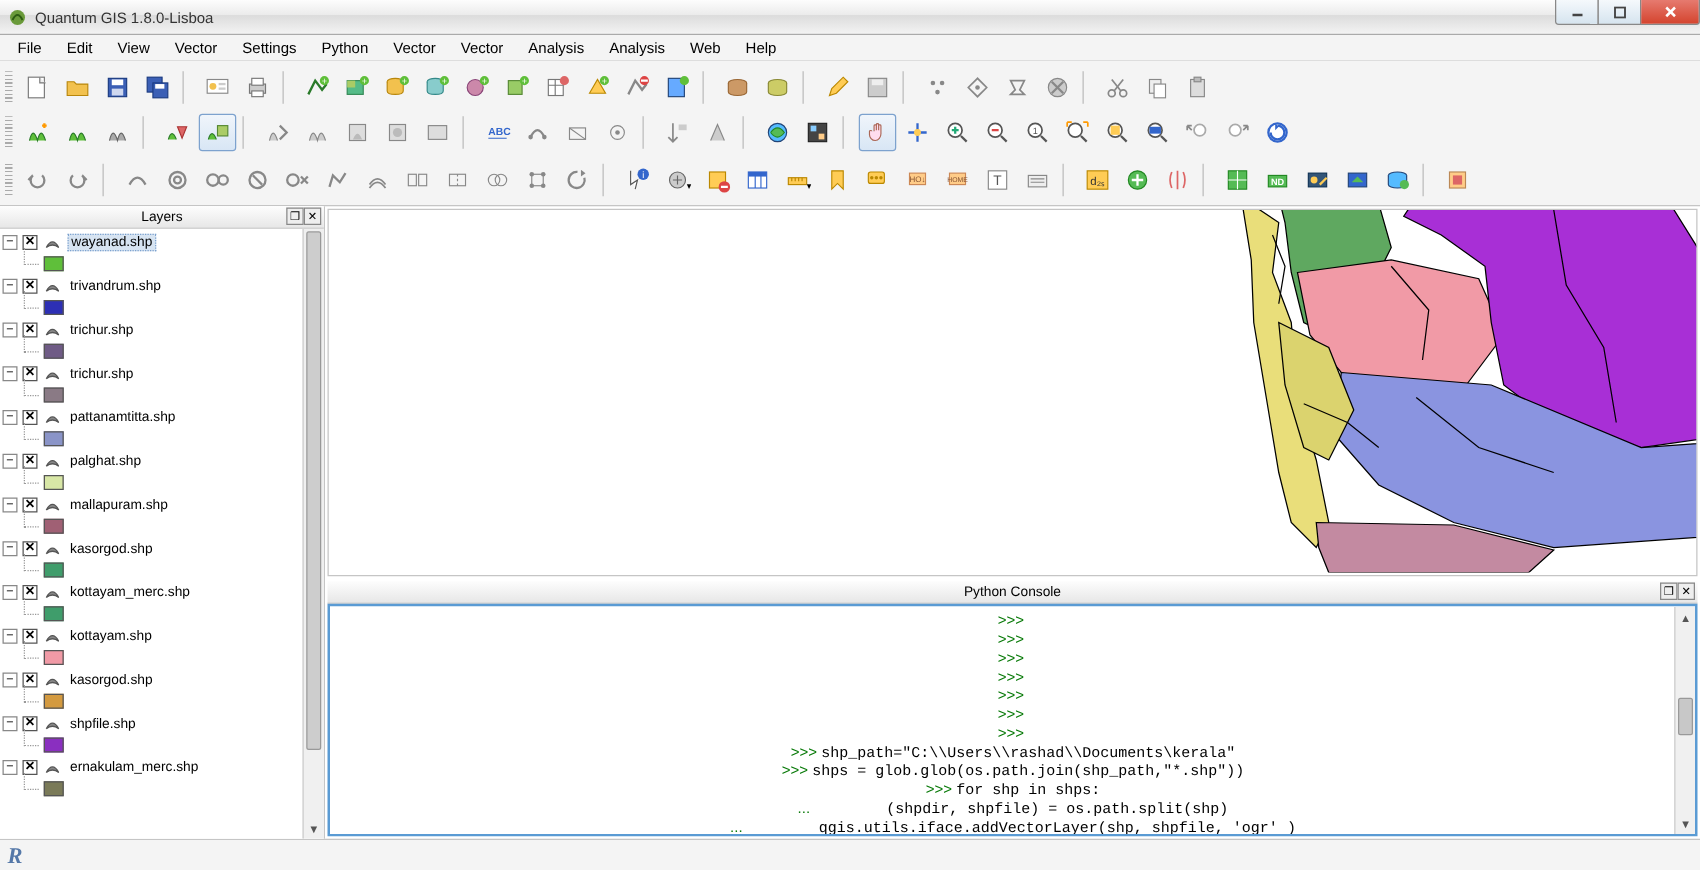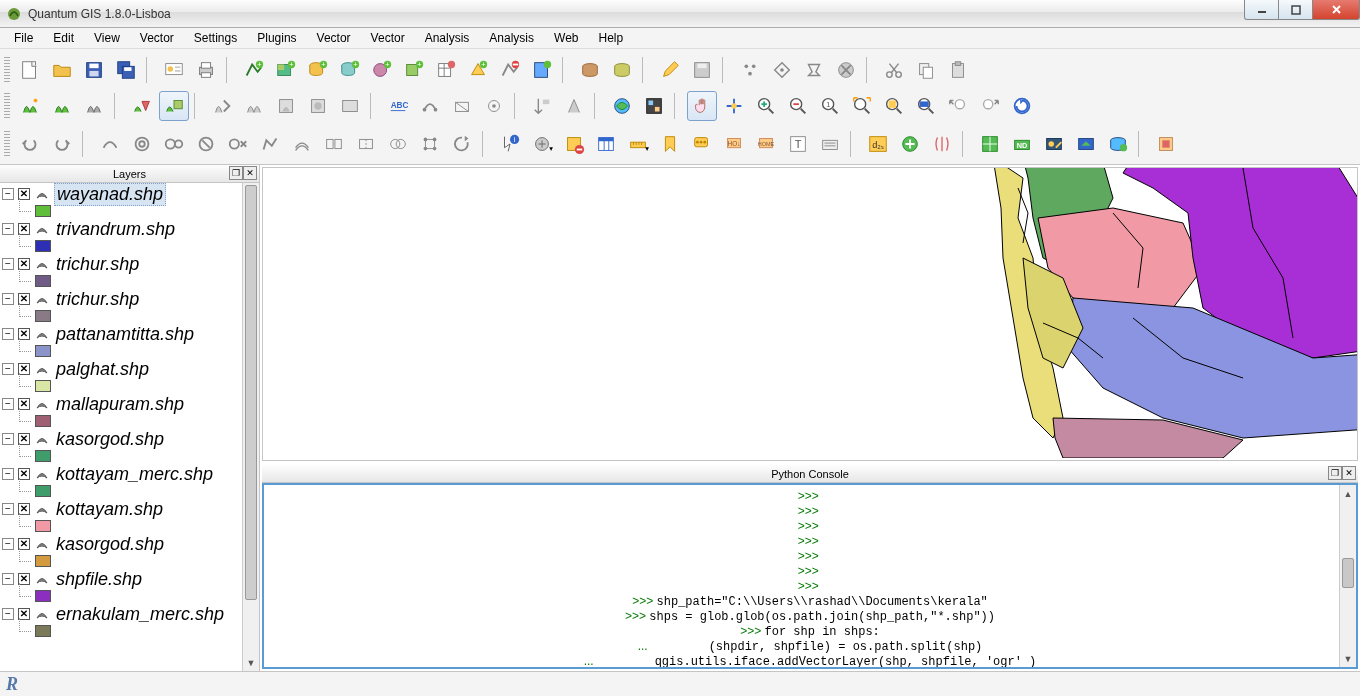--- a/index.html
+++ b/index.html
@@ -34,21 +34,21 @@
 .main { display:flex; height: calc(697px - 28px - 21px - 117px - 25px); }
 .left-panel { width:260px; border-right:1px solid #c5c5c5; display:flex; flex-direction:column; background:#fff;}
 .panel-header { height:18px; background:linear-gradient(to bottom,#fdfdfd,#e7e7e7); border-bottom:1px solid #c5c5c5; display:flex; align-items:center; justify-content:center; font-size:11px; position:relative;}
 .panel-header .dock-btns { position:absolute; right:2px; top:1px; display:flex; gap:0;}
 .dock-btn { width:14px; height:14px; border:1px solid #888; background:#eee; font-size:9px; display:flex; align-items:center; justify-content:center; line-height:1;}
 .layers-body { flex:1; overflow-y:auto; padding:2px; font-size:12px; position:relative;}
 .layer-row { display:flex; align-items:center; height:18px; margin-bottom:0px; white-space:nowrap;}
 .tree-toggle { width:12px; height:12px; border:1px solid #888; display:flex; align-items:center; justify-content:center; font-size:10px; margin-right:4px; background:#fff; line-height:1;}
 .layer-check { width:12px; height:12px; border:1px solid #555; margin-right:4px; display:flex; align-items:center; justify-content:center; font-size:10px; font-weight:bold; line-height:1;}
 .layer-icon { width:16px; height:16px; margin-right:4px; display:flex; align-items:center; justify-content:center;}
-.layer-name { font-size:18px; padding:0px 2px;font-style:italic;}
+.layer-name { font-size:11px; padding:0px 2px;}
 .layer-name.selected { background:#d7e4f2; border:1px dotted #7da2ce; }
 .swatch-row { display:flex; align-items:center; height:16px; margin-left:17px; margin-bottom:1px;}
 .tree-line { width:12px; height:14px; border-left:1px dotted #999; border-bottom:1px dotted #999; transform:translateY(-6px); margin-right:4px;}
 .color-swatch { width:16px; height:12px; border:1px solid #555;}
 .control-render { padding:3px 4px; font-size:12px; display:flex; align-items:center; border-top:1px solid #ddd;}
 .control-render input { margin-right:5px;}
 
 .right-area { flex:1; display:flex; flex-direction:column;text-align:center;}
 .map-canvas { flex:1; background:#fff; position:relative; overflow:hidden; border:1px solid #c5c5c5; margin:2px;}
 .map-svg { position:absolute; top:-10px; left:420px;}
@@ -99,21 +99,21 @@
       </div>
   </div>
 </div>
 
 <div class="menubar" id="menubar">
     <span class="menu-item">File</span>
     <span class="menu-item">Edit</span>
     <span class="menu-item">View</span>
     <span class="menu-item">Vector</span>
     <span class="menu-item">Settings</span>
-    <span class="menu-item">Plugins</span>
+    <span class="menu-item">Python</span>
     <span class="menu-item">Vector</span>
     <span class="menu-item">Vector</span>
     <span class="menu-item">Analysis</span>
     <span class="menu-item">Analysis</span>
     <span class="menu-item">Web</span>
     <span class="menu-item">Help</span>
   </div>
 
 <div class="toolbars">
 

